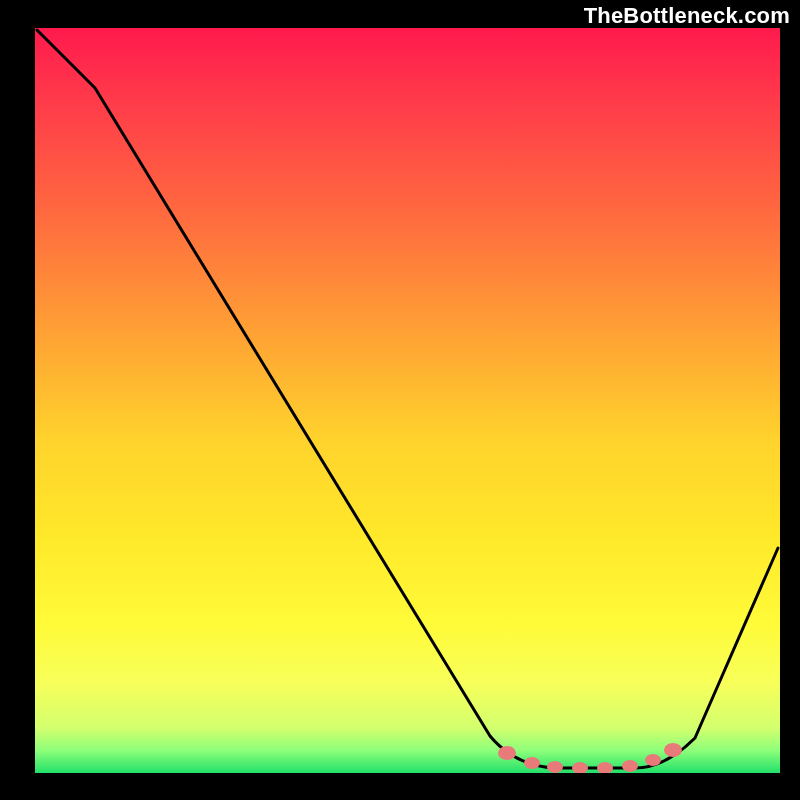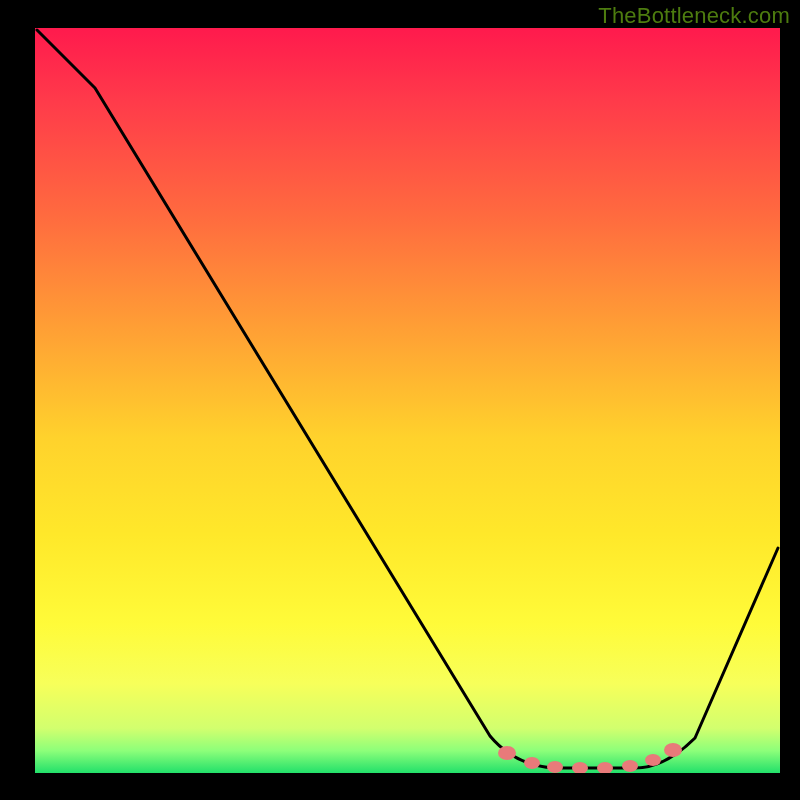--- a/index.html
+++ b/index.html
@@ -35,23 +35,23 @@
       #fffb39 80%,
       #f7ff5a 88%,
       #d2ff6e 94%,
       #8dff7a 97%,
       #22e06a 100%);
   }
   .watermark {
     position: absolute;
     top: 3px;
     right: 10px;
-    color: #4d7c0f;
+    color: #ffffff;
     font-size: 22px;
-    font-weight: 400;
+    font-weight: 700;
     letter-spacing: 0.2px;
   }
   svg.curve {
     position: absolute;
     left: 0;
     top: 0;
     width: 745px;
     height: 745px;
   }
 </style>

